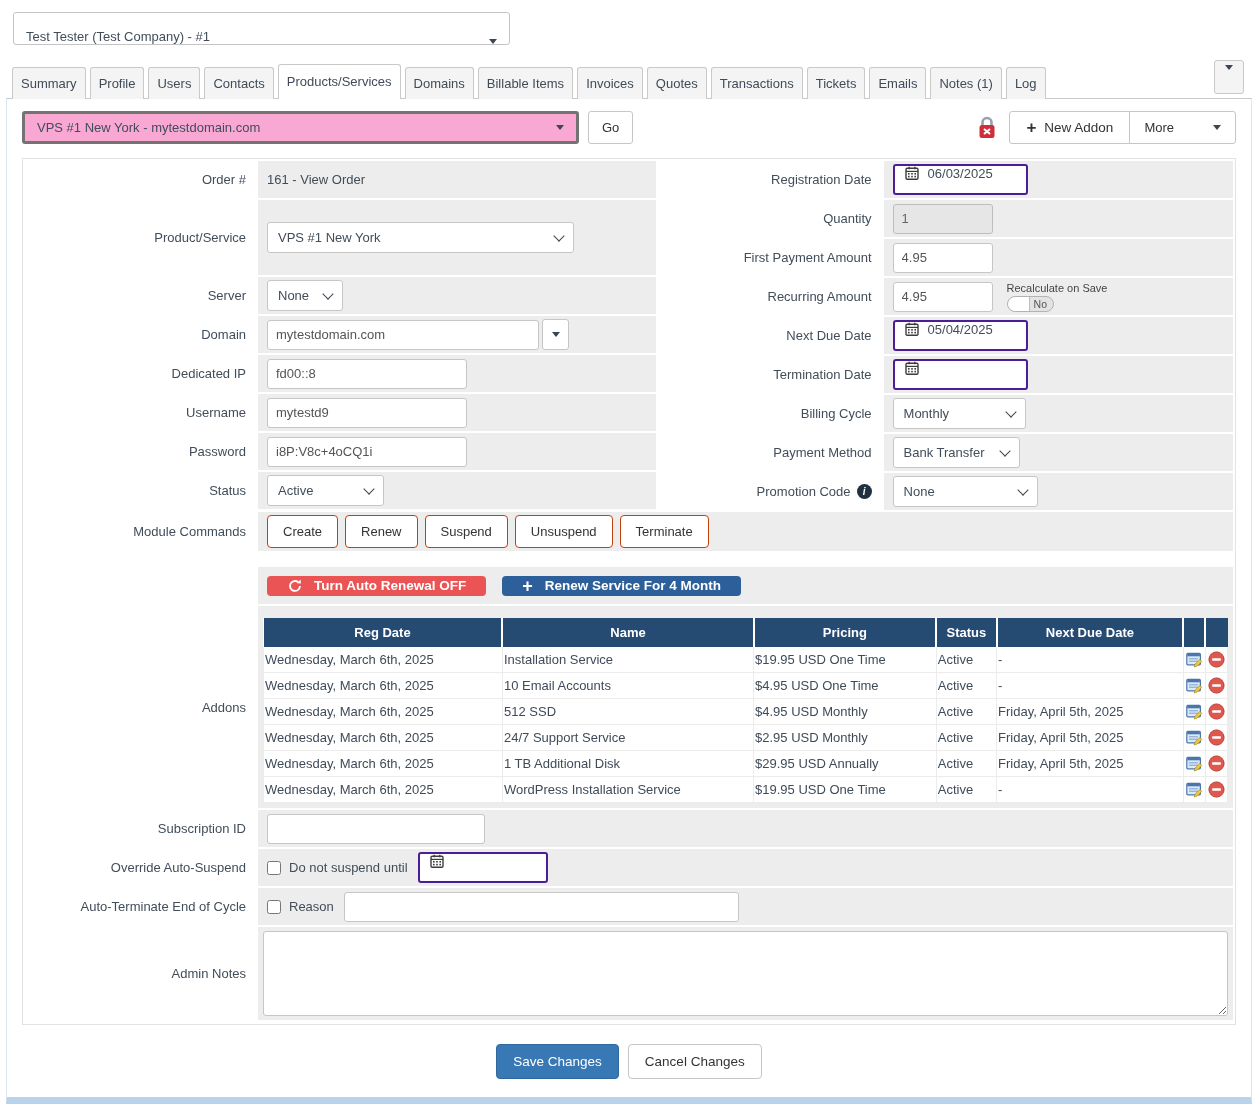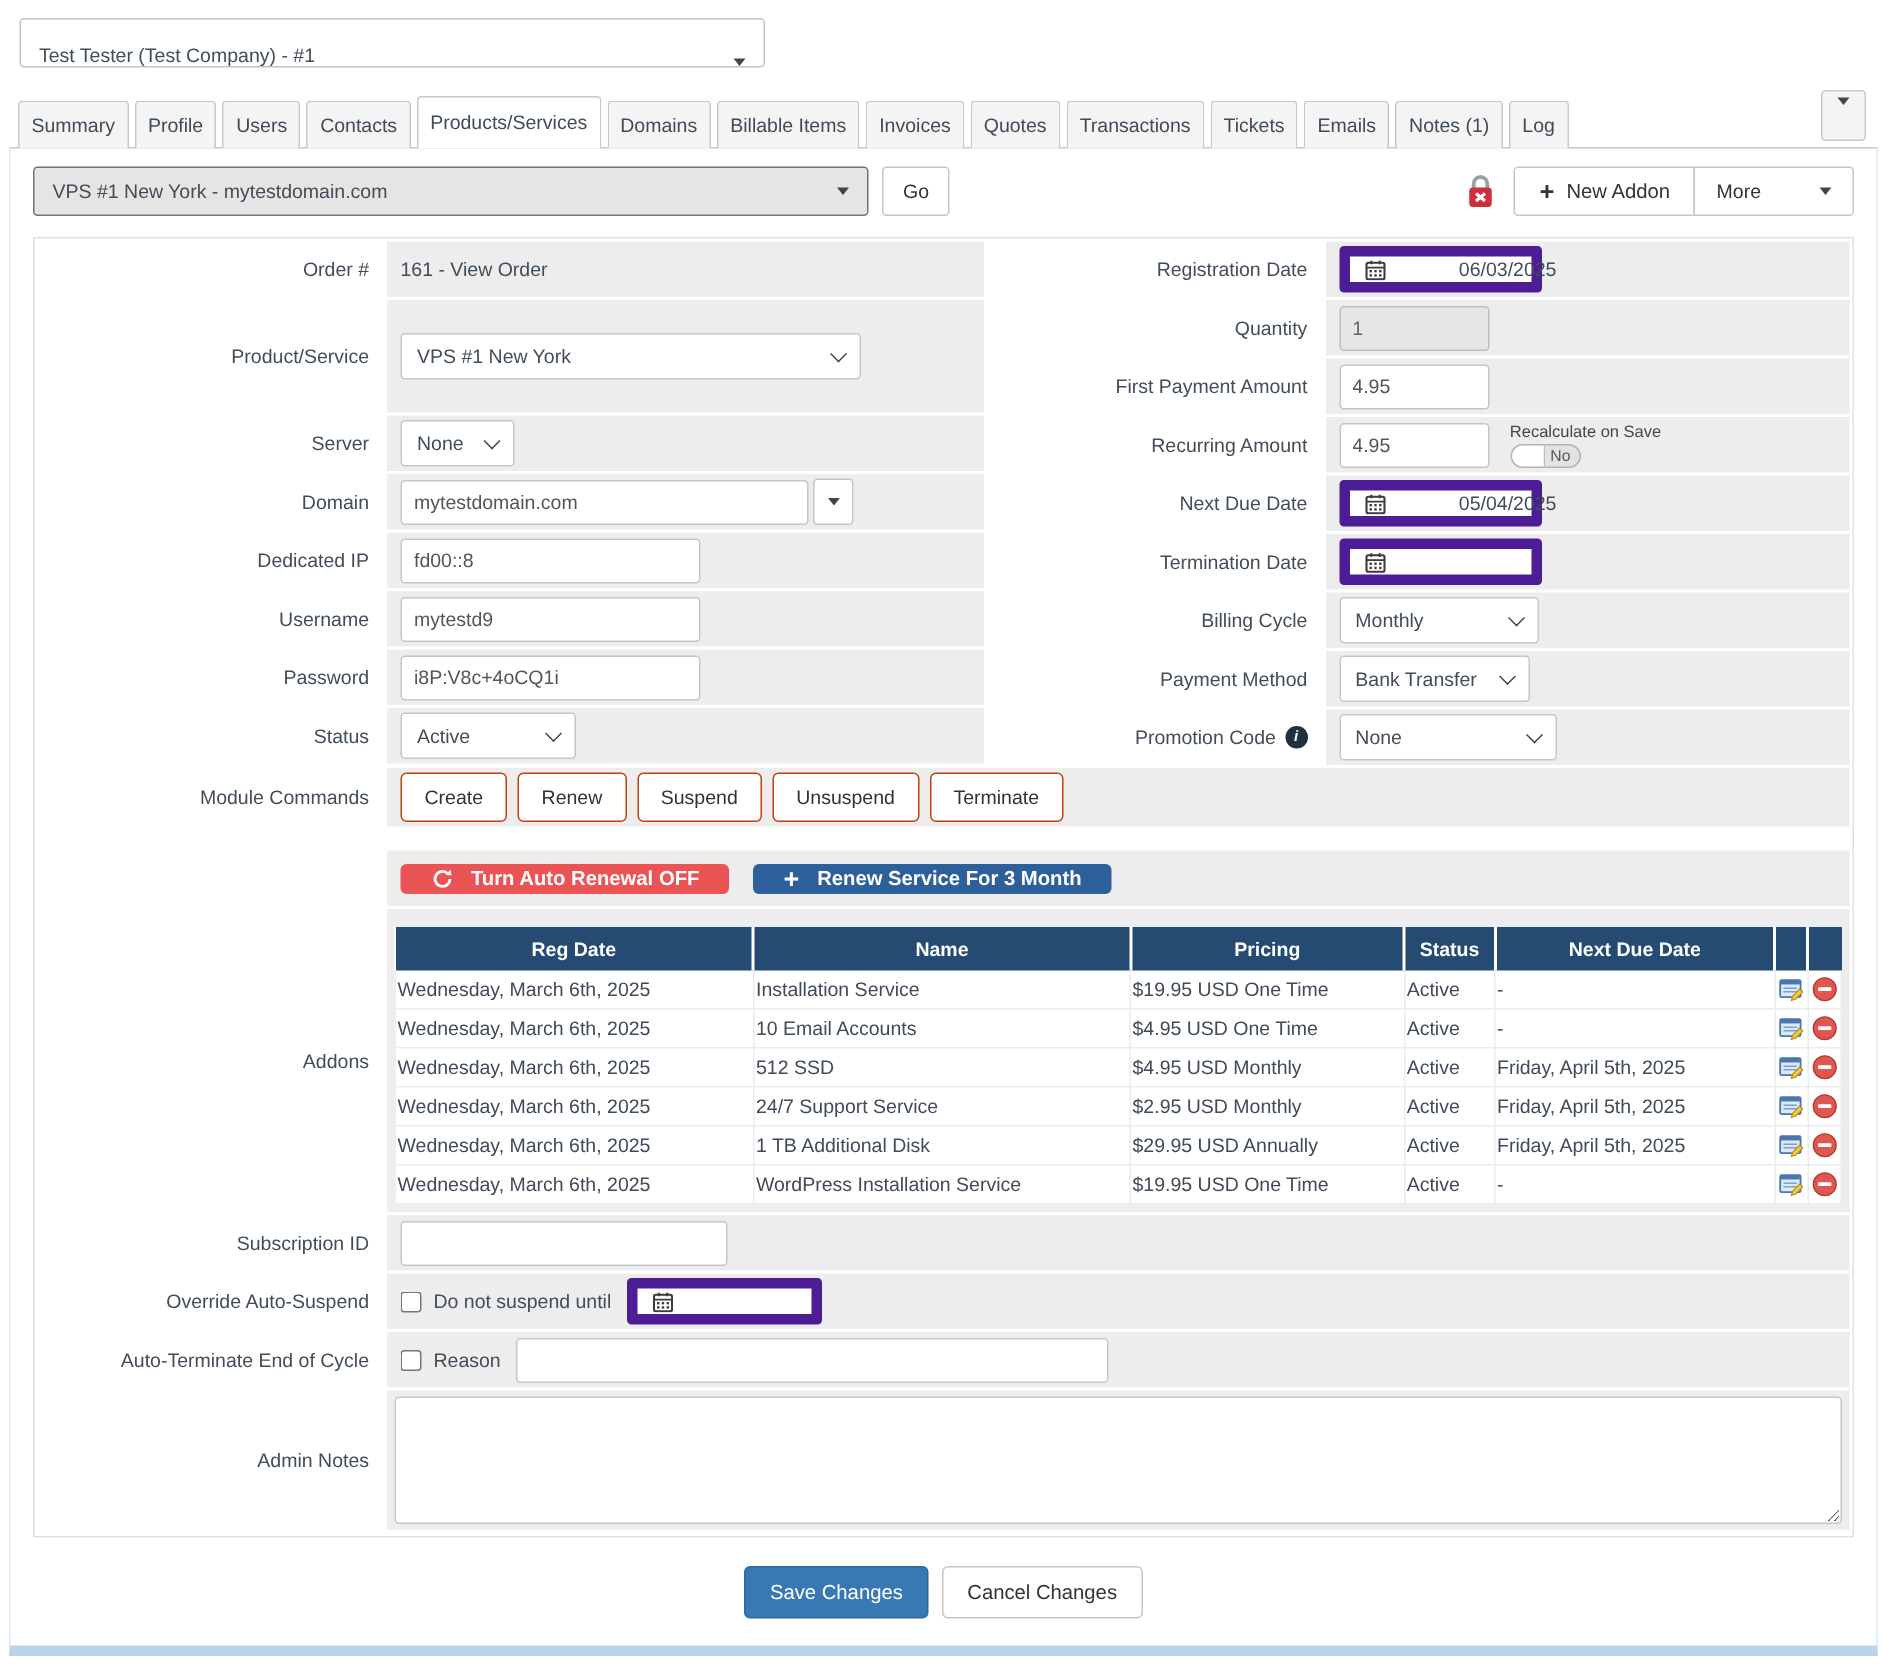--- a/index.html
+++ b/index.html
@@ -18,22 +18,22 @@
     margin-right:4px; cursor:pointer; white-space:nowrap; color:#3f4b58; }
   .tab.active { background:#fff; padding-top:9px; padding-bottom:10px; position:relative; z-index:4; }
   .tab-caret-btn { margin-left:auto; background:#f4f4f4; border:1px solid #c9c9c9; border-radius:3px; padding:9px 10px 8px; margin-bottom:5px; cursor:pointer; }
 
   
   .tab-content { margin:0 6px; background:#fff; border-top:1px solid #c9c9c9; border-left:1px solid #dbe8f4; border-right:1px solid #dbe8f4;
     border-bottom:7px solid #b9d3ea; padding:12px 15px 14px; position:relative; z-index:1; }
 
   
   .toolbar { display:flex; align-items:center; }
-  .service-select { width:557px; height:33px; border:1px solid #737373; border-radius:3px; display:flex; align-items:center;
-    justify-content:space-between; padding:0 12px; cursor:pointer; background:#e5e5e5; }
+  .service-select { width:557px; height:33px; border:3px solid #737373; border-radius:3px; display:flex; align-items:center;
+    justify-content:space-between; padding:0 12px; cursor:pointer; background:#f9a8d4; }
   .btn { background:#fff; border:1px solid #c6c6c6; border-radius:3px; color:#333; font-size:13px; padding:0 13px; height:33px; cursor:pointer; font-family:inherit; }
   .go-btn { margin-left:9px; }
   .toolbar-right { margin-left:auto; display:flex; align-items:center; }
   .lock-wrap { display:inline-flex; margin-right:12px; cursor:pointer; }
   .btn-group { display:flex; }
   .btn-group .btn { border-radius:0; }
   .btn-group .btn:first-child { border-radius:3px 0 0 3px; }
   .btn-group .btn:last-child { border-radius:0 3px 3px 0; margin-left:-1px; }
   .newaddon-btn { font-size:13.5px; display:inline-flex; align-items:center; padding:0 16px; }
   .plus-glyph { font-size:17px; font-weight:bold; margin-right:8px; line-height:1; }
@@ -51,22 +51,22 @@
   .fband { flex:1; background:#ededed; display:flex; align-items:center; padding:3px 9px; min-height:37px; }
   .frow.tall .fband { min-height:75px; }
   .frow.gap-above { margin-top:16px; }
 
   input[type=text] { height:30px; border:1px solid #c6c6c6; border-radius:3px; padding:0 8px; font-size:13px; color:#555;
     font-family:inherit; background:#fff; }
   input[type=text]:disabled { background:#e6e6e6; border-color:#bdbdbd; color:#666; }
   .sel { background:#fff; border:1px solid #c6c6c6; border-radius:3px; height:31px; display:inline-flex; align-items:center;
     justify-content:space-between; padding:0 10px; cursor:pointer; color:#414d59; }
   .chev { width:8px; height:8px; border-right:1.8px solid #3c4650; border-bottom:1.8px solid #3c4650; transform:rotate(45deg); margin-top:-4px; flex:none; margin-left:10px; }
-  .datebox { background:#fff; border:7px solid #4c1d95; border-radius:3px; height:31px; display:inline-flex; align-items:center;
-    padding:0 10px; cursor:pointer; color:#414d59;gap:40px; }
+  .datebox { background:#fff; border:2px solid #4c1d95; border-radius:3px; height:31px; display:inline-flex; align-items:flex-start;
+    padding:0 10px; cursor:pointer; color:#414d59; }
   .datebox svg { margin-right:9px; flex:none; }
   .combo-btn { width:27px; height:31px; margin-left:3px; background:#fff; border:1px solid #c6c6c6; border-radius:3px;
     display:inline-flex; align-items:center; justify-content:center; cursor:pointer; }
 
   .w307{width:307px;} .w76{width:76px;} .w272{width:272px;} .w200{width:200px;} .w117{width:117px;}
   .w135{width:135px;} .w100{width:100px;} .w133{width:133px;} .w127{width:127px;} .w145{width:145px;}
   .w218{width:218px;} .w130{width:130px;} .w395{width:395px;}
 
   .recalc { margin-left:14px; display:flex; flex-direction:column; }
   .recalc-label { font-size:11px; color:#454545; margin-bottom:2px; }
@@ -371,21 +371,21 @@
         <div class="fband">
           <button class="big-btn btn-danger">
             <svg width="16" height="16" viewBox="0 0 20 20">
                 <path d="M16.2 10a6.2 6.2 0 1 1-2.2-4.8" fill="none" stroke="#fff" stroke-width="2.3"></path>
                 <path d="M16.9 2l.5 5-5-.5z" fill="#fff"></path>
               </svg>
             <span>Turn Auto Renewal OFF</span>
           </button>
           <button class="big-btn btn-renew">
             <span class="plus-glyph">+</span>
-            <span>Renew Service For 3 Month</span>
+            <span>Renew Service For 4 Month</span>
           </button>
         </div>
       </div>
 
       <div class="frow">
         <div class="flabel">Addons</div>
         <div class="fband addons-band">
           <table class="addons-table">
             <colgroup>
               <col style="width:238px">

